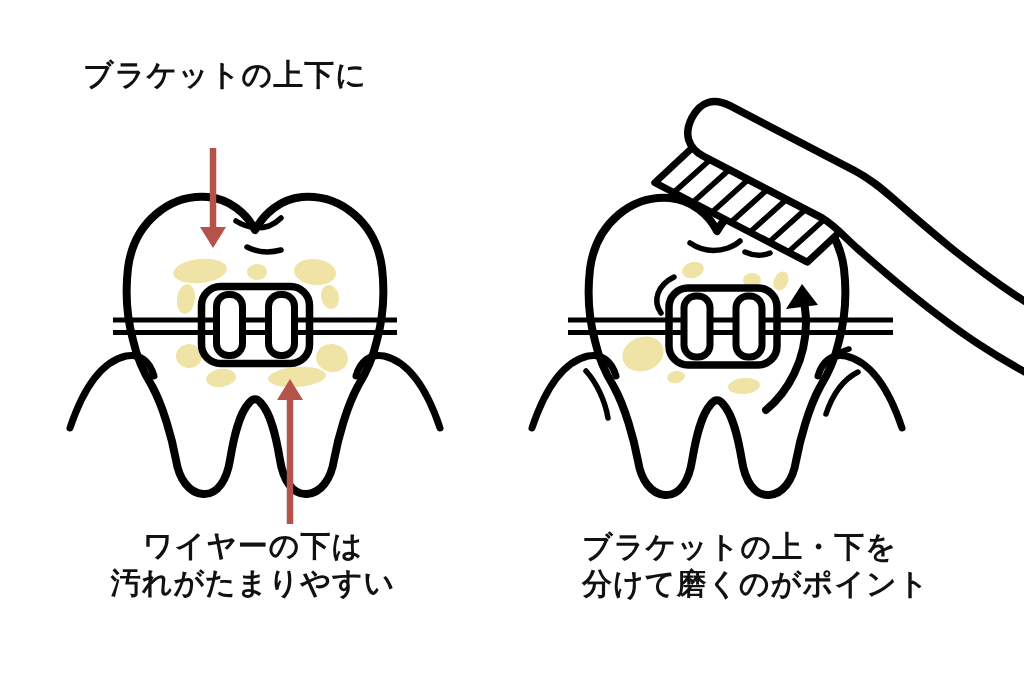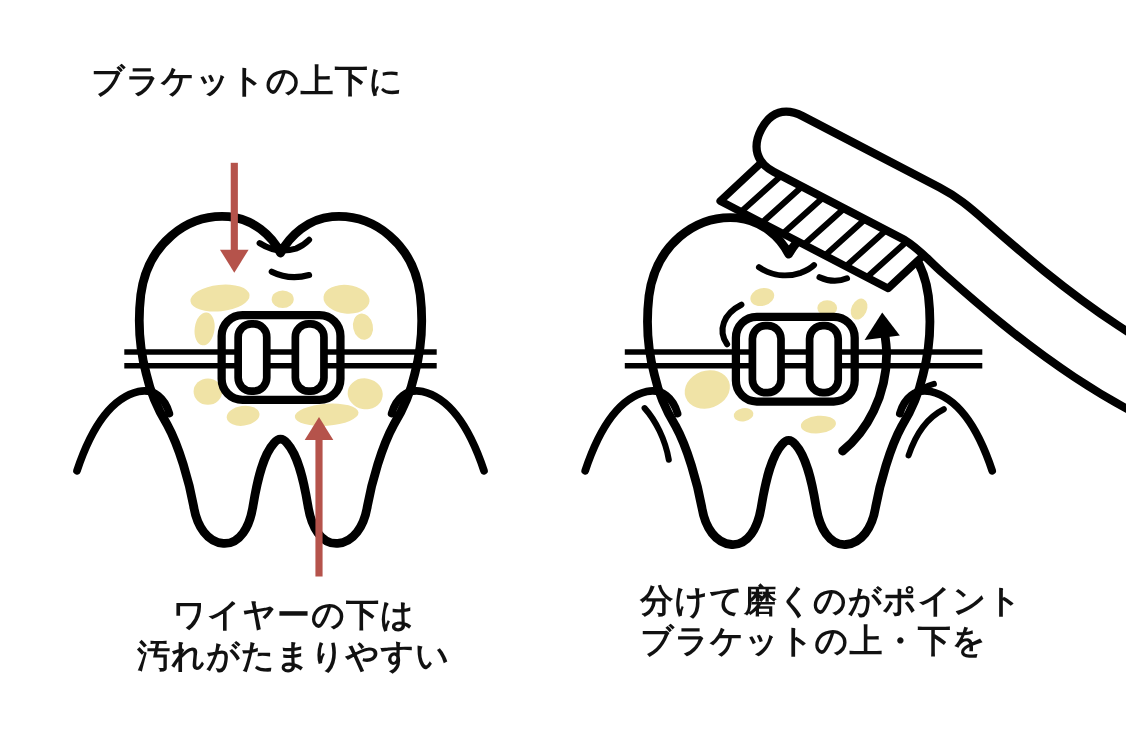--- a/index.html
+++ b/index.html
@@ -152,23 +152,23 @@
              L1230 118 L1216 178 C1096 212 962 180 886 161 C866 156 856 151 840 150
              L706 150 C688 150 678 139 678 121 C678 103 688 93 706 93 Z"></path>
       </g>
     </g>
   </svg>
 
   <div class="label" style="left:83px;top:56px;">
     <span>ブラケットの上下に</span>
   </div>
 
-  <div class="label centered" style="left:92px;top:527px;width:350px;margin-top:14px;">
+  <div class="label centered" style="left:78px;top:527px;width:350px;">
     <span>ワイヤーの下は</span>
     <span>汚れがたまりやすい</span>
   </div>
 
   <div class="label" style="left:582px;top:528px;">
+    <span>ブラケットの上・下を</span>
     <span>分けて磨くのがポイント</span>
-    <span>ブラケットの上・下を</span>
   </div>
 
 </div>
 
 </body></html>

